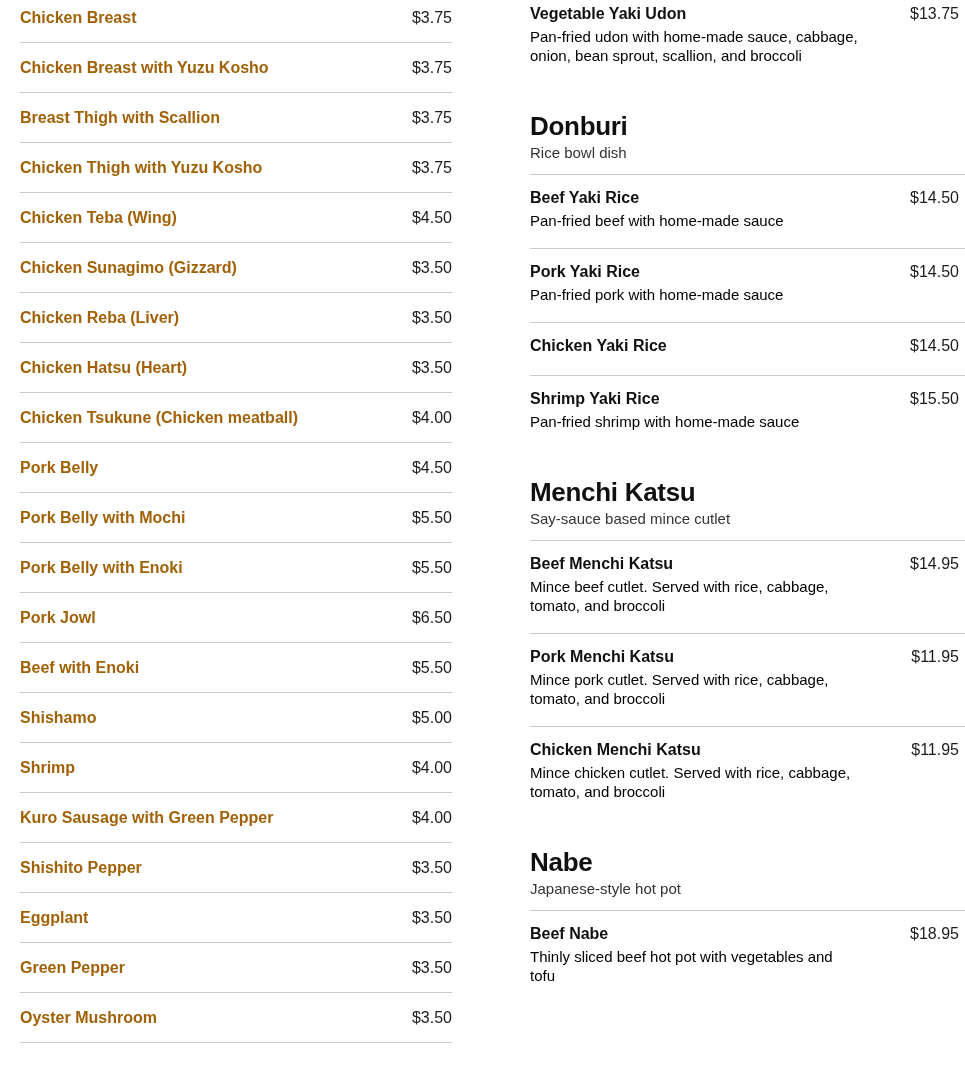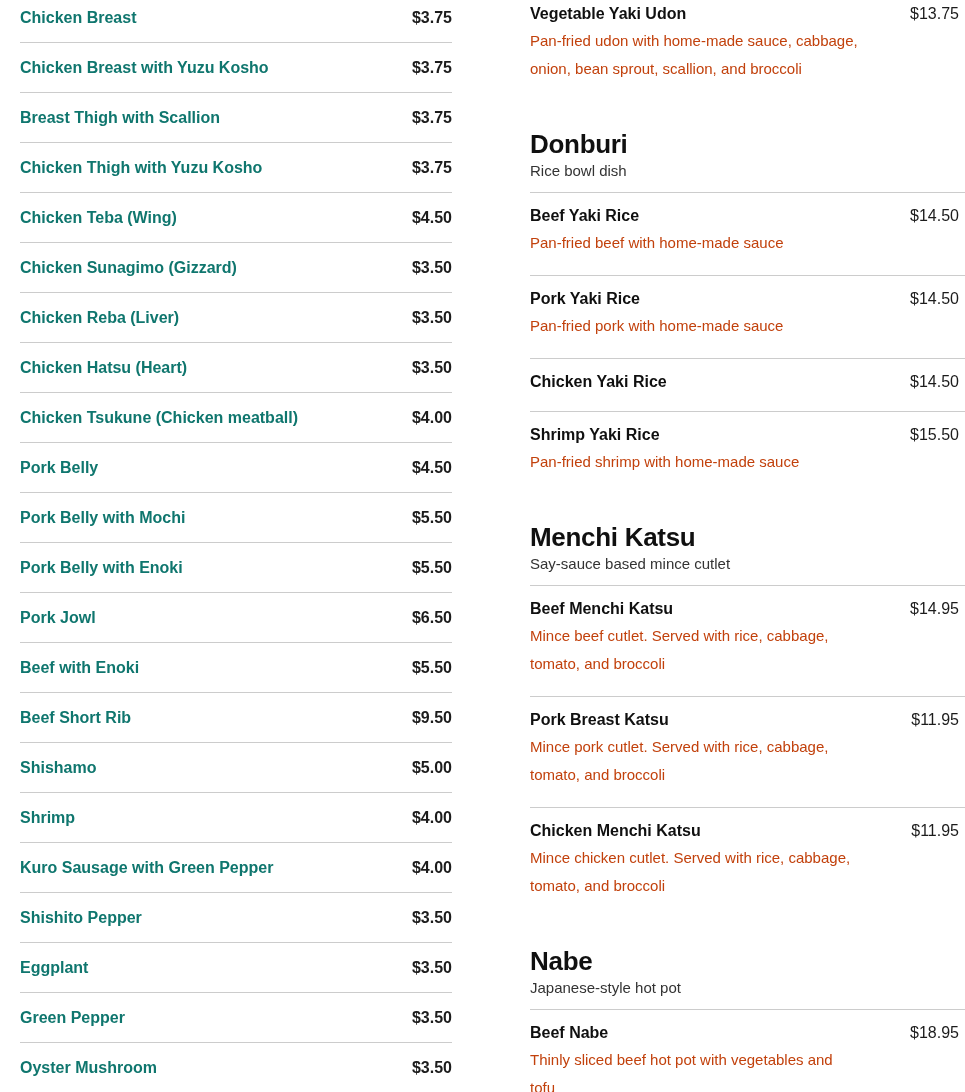--- a/index.html
+++ b/index.html
@@ -7,31 +7,31 @@
     width:965px;height:1092px;overflow:hidden;background:#ffffff;
     font-family:"Liberation Sans","DejaVu Sans",sans-serif;
     position:relative;
   }
   
   .left-col{position:absolute;left:20px;top:-7px;width:432px;}
   .l-row{
     box-sizing:border-box;height:50px;display:flex;justify-content:space-between;
     align-items:center;border-bottom:1px solid #cccccc;
   }
-  .l-name{font-size:16px;font-weight:700;color:#0f766e;letter-spacing:0;}
-  .l-price{font-size:16px;font-weight:700;color:#1c1c1c;}
+  .l-name{font-size:16px;font-weight:700;color:#a16207;letter-spacing:0;}
+  .l-price{font-size:16px;font-weight:400;color:#1c1c1c;}
   
   .right-col{position:absolute;left:530px;top:0;width:435px;}
   .r-item{padding:12px 0 18px;border-bottom:1px solid #cccccc;}
   .r-item.no-rule{border-bottom:none;}
   .r-item.intro{padding-top:3px;}
   .r-head{display:flex;justify-content:space-between;align-items:flex-end;}
   .r-name{font-size:16px;font-weight:700;color:#101010;line-height:22px;}
   .r-price{font-size:16px;font-weight:400;color:#1c1c1c;line-height:22px;padding-right:6px;white-space:nowrap;}
-  .r-desc{font-size:15px;font-weight:400;color:#c2410c;line-height:28px;max-width:330px;margin-top:2px;}
+  .r-desc{font-size:15px;font-weight:400;color:#000000;line-height:19px;max-width:330px;margin-top:2px;}
   .r-section{margin-top:28px;}
   .sec-title{font-size:26px;line-height:30px;font-weight:700;color:#101010;margin:0;letter-spacing:-0.3px;}
   .sec-sub{font-size:15px;line-height:19px;color:#333333;margin-top:2px;}
   .sec-rule{border-top:1px solid #cccccc;margin-top:12px;height:0;}
 </style>
 </head>
 <body>
 
 <div class="left-col" id="leftCol">
   <div class="l-row">
@@ -97,24 +97,20 @@
   <div class="l-row">
     <span class="l-name">Pork Jowl</span>
     <span class="l-price">$6.50</span>
   </div>
 
   <div class="l-row">
     <span class="l-name">Beef with Enoki</span>
     <span class="l-price">$5.50</span>
   </div>
 
-  <div class="l-row">
-    <span class="l-name">Beef Short Rib</span>
-    <span class="l-price">$9.50</span>
-  </div>
 
   <div class="l-row">
     <span class="l-name">Shishamo</span>
     <span class="l-price">$5.00</span>
   </div>
 
   <div class="l-row">
     <span class="l-name">Shrimp</span>
     <span class="l-price">$4.00</span>
   </div>
@@ -200,21 +196,21 @@
   <div class="r-item">
     <div class="r-head">
       <span class="r-name">Beef Menchi Katsu</span>
       <span class="r-price">$14.95</span>
     </div>
     <div class="r-desc">Mince beef cutlet. Served with rice, cabbage, tomato, and broccoli</div>
   </div>
 
   <div class="r-item">
     <div class="r-head">
-      <span class="r-name">Pork Breast Katsu</span>
+      <span class="r-name">Pork Menchi Katsu</span>
       <span class="r-price">$11.95</span>
     </div>
     <div class="r-desc">Mince pork cutlet. Served with rice, cabbage, tomato, and broccoli</div>
   </div>
 
   <div class="r-item no-rule">
     <div class="r-head">
       <span class="r-name">Chicken Menchi Katsu</span>
       <span class="r-price">$11.95</span>
     </div>

